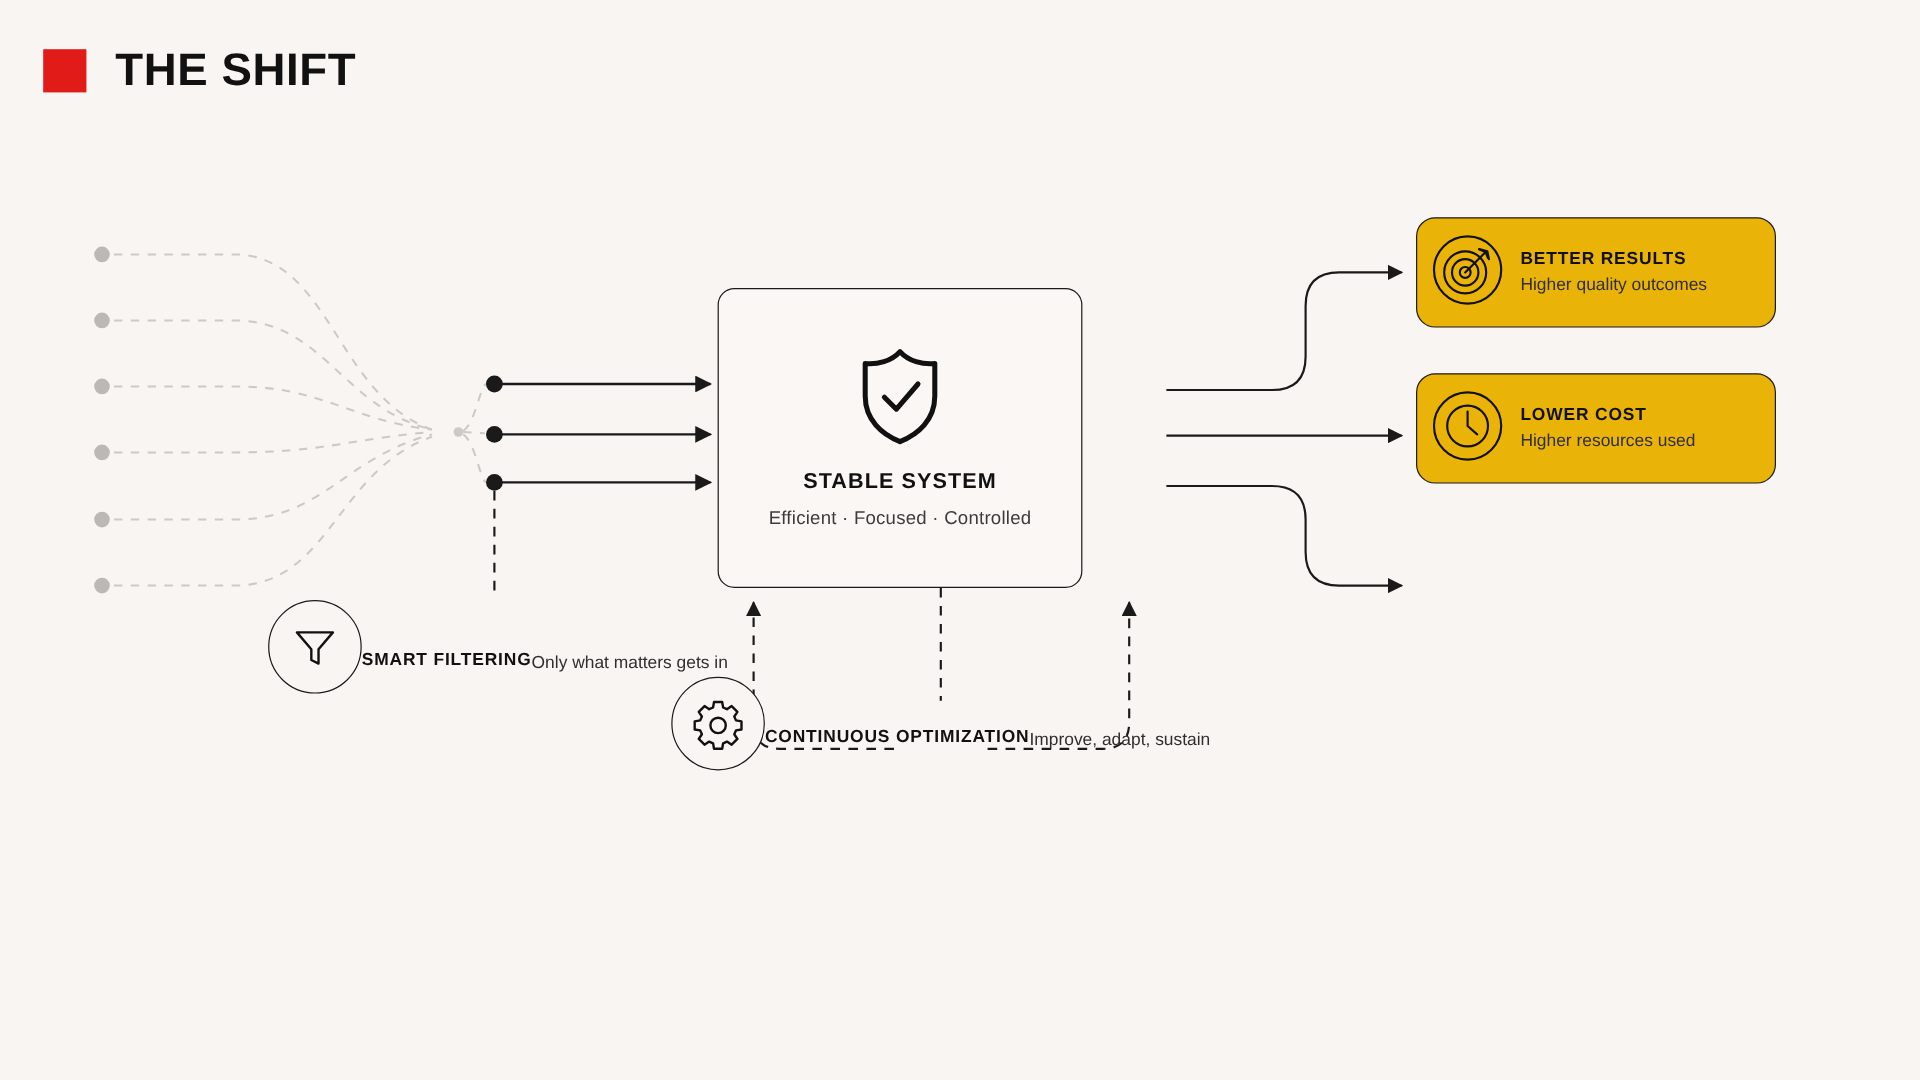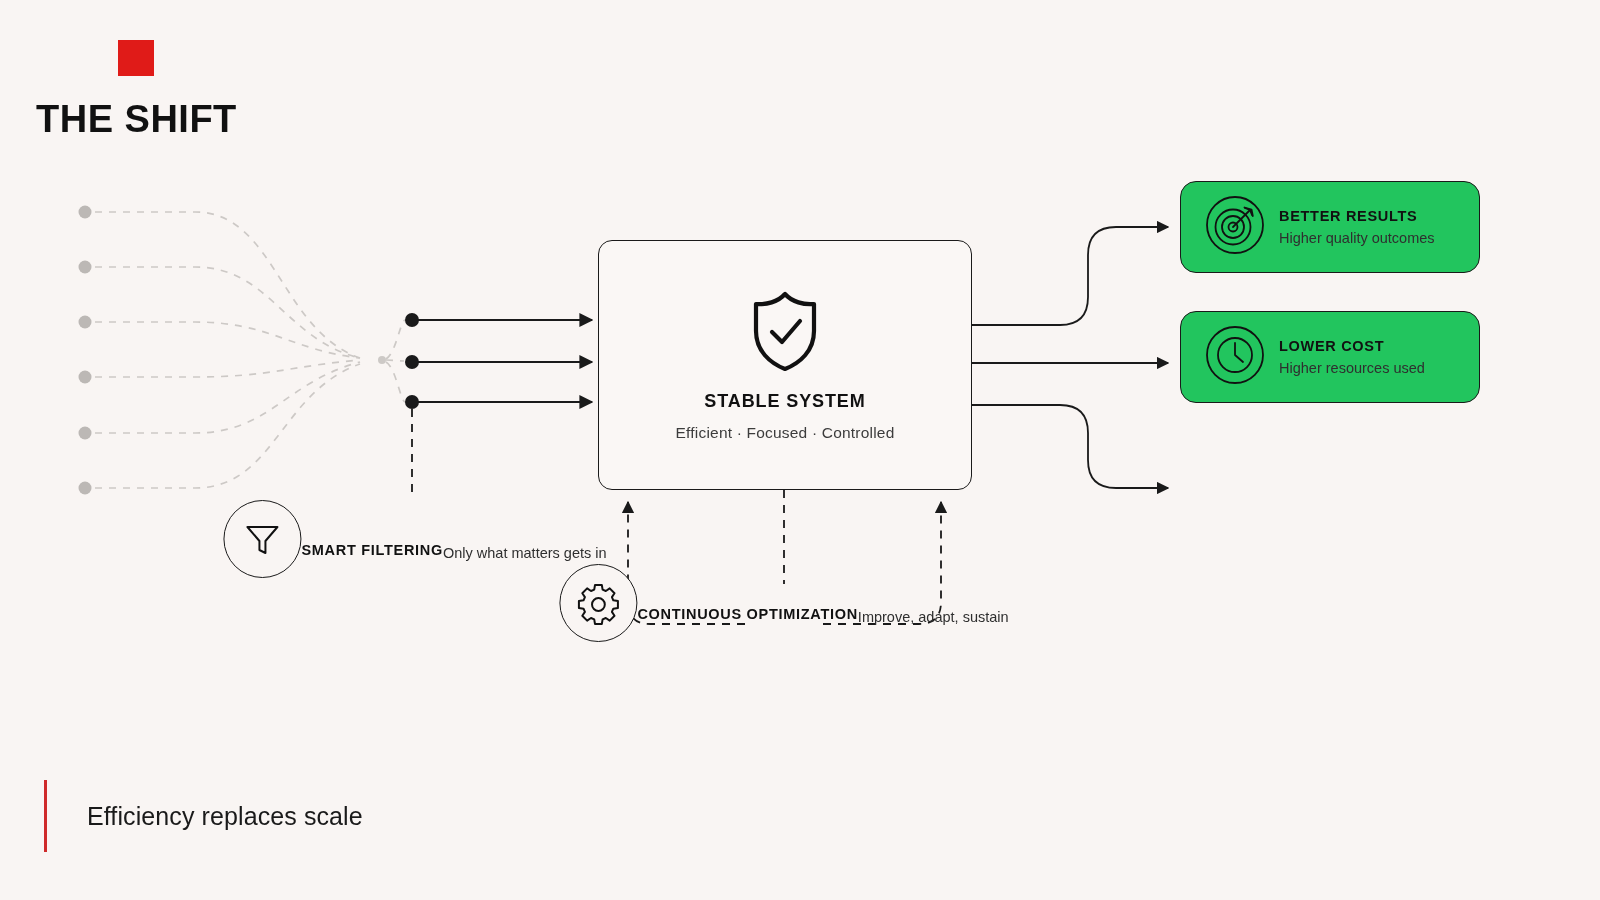--- a/index.html
+++ b/index.html
@@ -21,21 +21,20 @@
   }
 
   
   #header {
     position: absolute;
     left: 36px;
     top: 40px;
     display: flex;
     align-items: center;
     gap: 24px;
-    flex-direction: column;
   }
   #header .mark {
     width: 36px;
     height: 36px;
     background: #e01b18;
   }
   #header .title {
     font-size: 38px;
     font-weight: bold;
     letter-spacing: 0.5px;
@@ -50,21 +49,21 @@
     top: 0;
     width: 1600px;
     height: 900px;
   }
 
   
   #core {
     position: absolute;
     left: 598px;
     top: 240px;
-    width: 374px;
+    width: 304px;
     height: 250px;
     border: 1.6px solid #1a1a1a;
     border-radius: 14px;
     background: #faf7f5;
     display: flex;
     flex-direction: column;
     align-items: center;
     justify-content: center;
     box-sizing: border-box;
   }
@@ -85,25 +84,25 @@
   }
 
   
   .card {
     position: absolute;
     left: 1180px;
     width: 300px;
     height: 92px;
     border: 1.5px solid #1a1a1a;
     border-radius: 16px;
-    background: #22c55e;
+    background: #eab308;
     display: flex;
     align-items: center;
     box-sizing: border-box;
-    padding-left: 24px;
+    padding-left: 12px;
   }
   .card .card-icon {
     flex: 0 0 auto;
     margin-right: 14px;
   }
   .card .card-text {
     display: flex;
     flex-direction: column;
     gap: 6px;
   }
@@ -304,18 +303,14 @@
     <div class="sat-circle">
       <svg width="44" height="44" viewBox="0 0 44 44" fill="none" stroke="#111111" stroke-width="2" stroke-linecap="round" stroke-linejoin="round">
         <path d="M18.6 4 L 25.4 4 L 26.2 8.6 L 29.4 10 L 33.3 7.4 L 38.1 12.2 L 35.5 16.1 L 36.9 19.3 L 41.5 20.1 L 41.5 26.9 L 36.9 27.7 L 35.5 30.9 L 38.1 34.8 L 33.3 39.6 L 29.4 37 L 26.2 38.4 L 25.4 43 L 18.6 43 L 17.8 38.4 L 14.6 37 L 10.7 39.6 L 5.9 34.8 L 8.5 30.9 L 7.1 27.7 L 2.5 26.9 L 2.5 20.1 L 7.1 19.3 L 8.5 16.1 L 5.9 12.2 L 10.7 7.4 L 14.6 10 L 17.8 8.6 Z"></path>
         <circle cx="22" cy="23.5" r="6.4"></circle>
       </svg>
     </div>
     <div class="sat-title">CONTINUOUS OPTIMIZATION</div>
     <div class="sat-sub">Improve, adapt, sustain</div>
   </div>
 
-  <div id="footer">
-    <div class="bar"></div>
-    <div class="note">Efficiency replaces scale</div>
-  </div>
 
 </div>
 
 </body></html>

